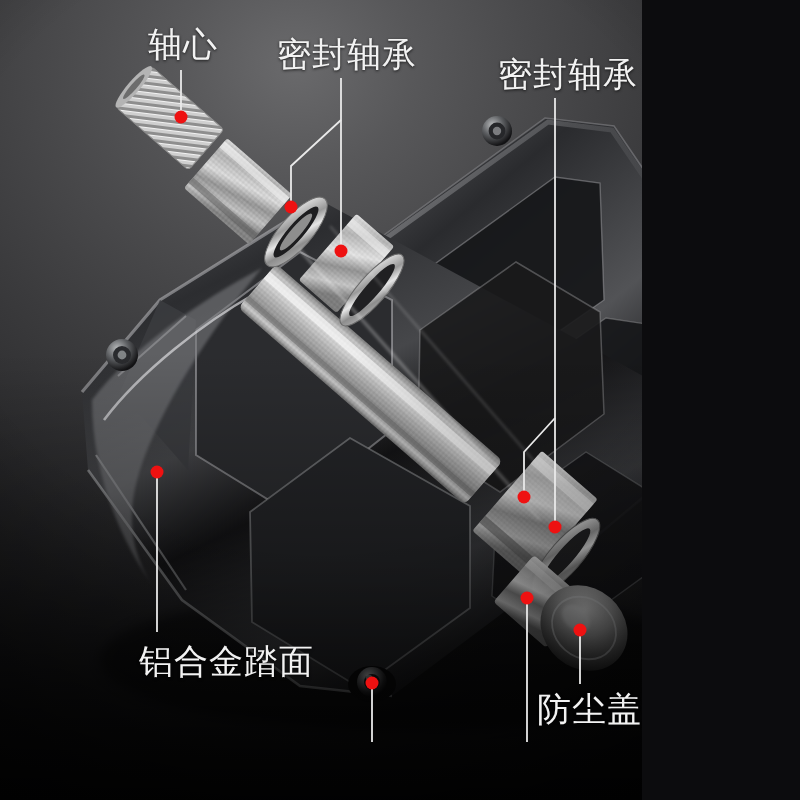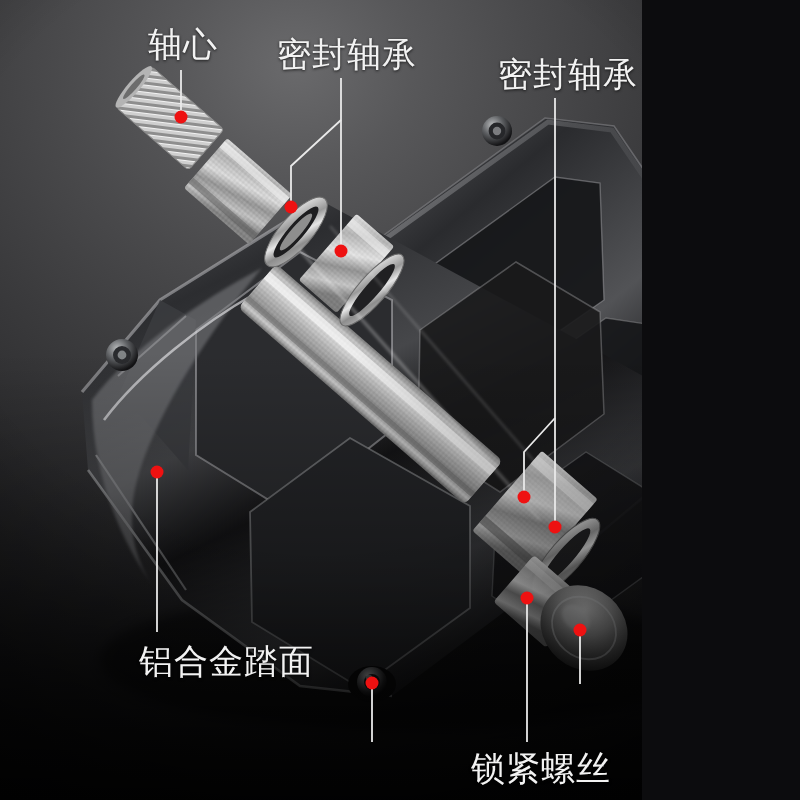--- a/index.html
+++ b/index.html
@@ -274,15 +274,15 @@
       <polyline points="527,598 527,742" fill="none" stroke="#e9e9e9" stroke-width="1.8" stroke-linejoin="miter"></polyline>
       <circle cx="527" cy="598" r="6.5" fill="#ee1111"></circle>
       <polyline points="580,630 580,684" fill="none" stroke="#e9e9e9" stroke-width="1.8" stroke-linejoin="miter"></polyline>
       <circle cx="580" cy="630" r="6.5" fill="#ee1111"></circle>
     </svg>
 
   <div class="lbl" style="left:148px;top:28px;">轴心</div>
   <div class="lbl" style="left:277px;top:38px;">密封轴承</div>
   <div class="lbl" style="left:498px;top:58px;">密封轴承</div>
   <div class="lbl" style="left:91px;top:645px;margin-left:48px;">铝合金踏面</div>
-  <div class="lbl" style="left:471px;top:752px;">锁紧螺丝</div>
+  <div class="lbl" style="left:537px;top:693px;">防尘盖</div>
 
 </div>
 
 </body></html>

